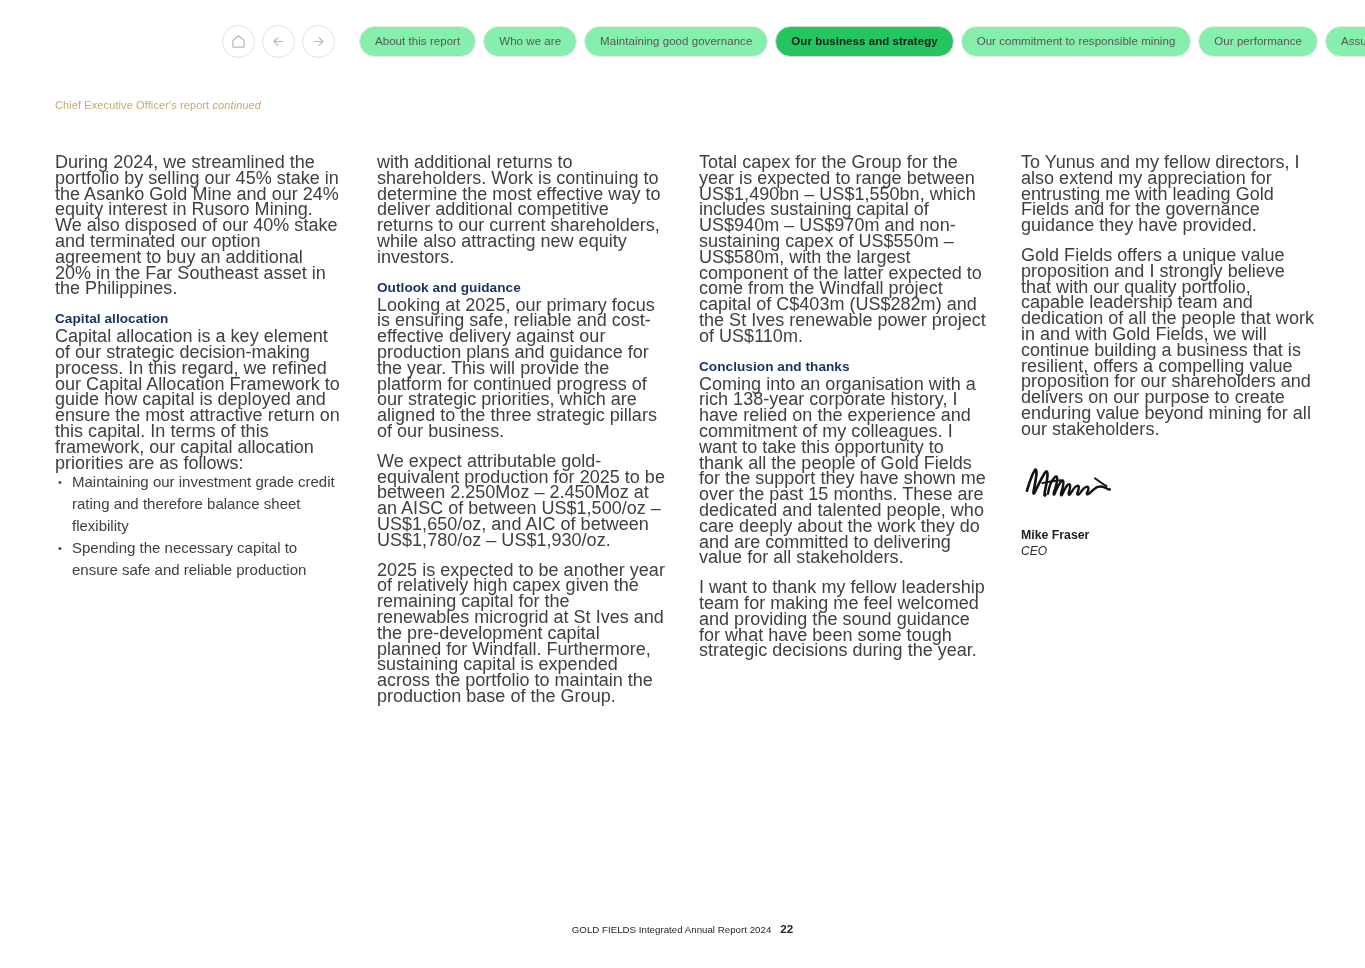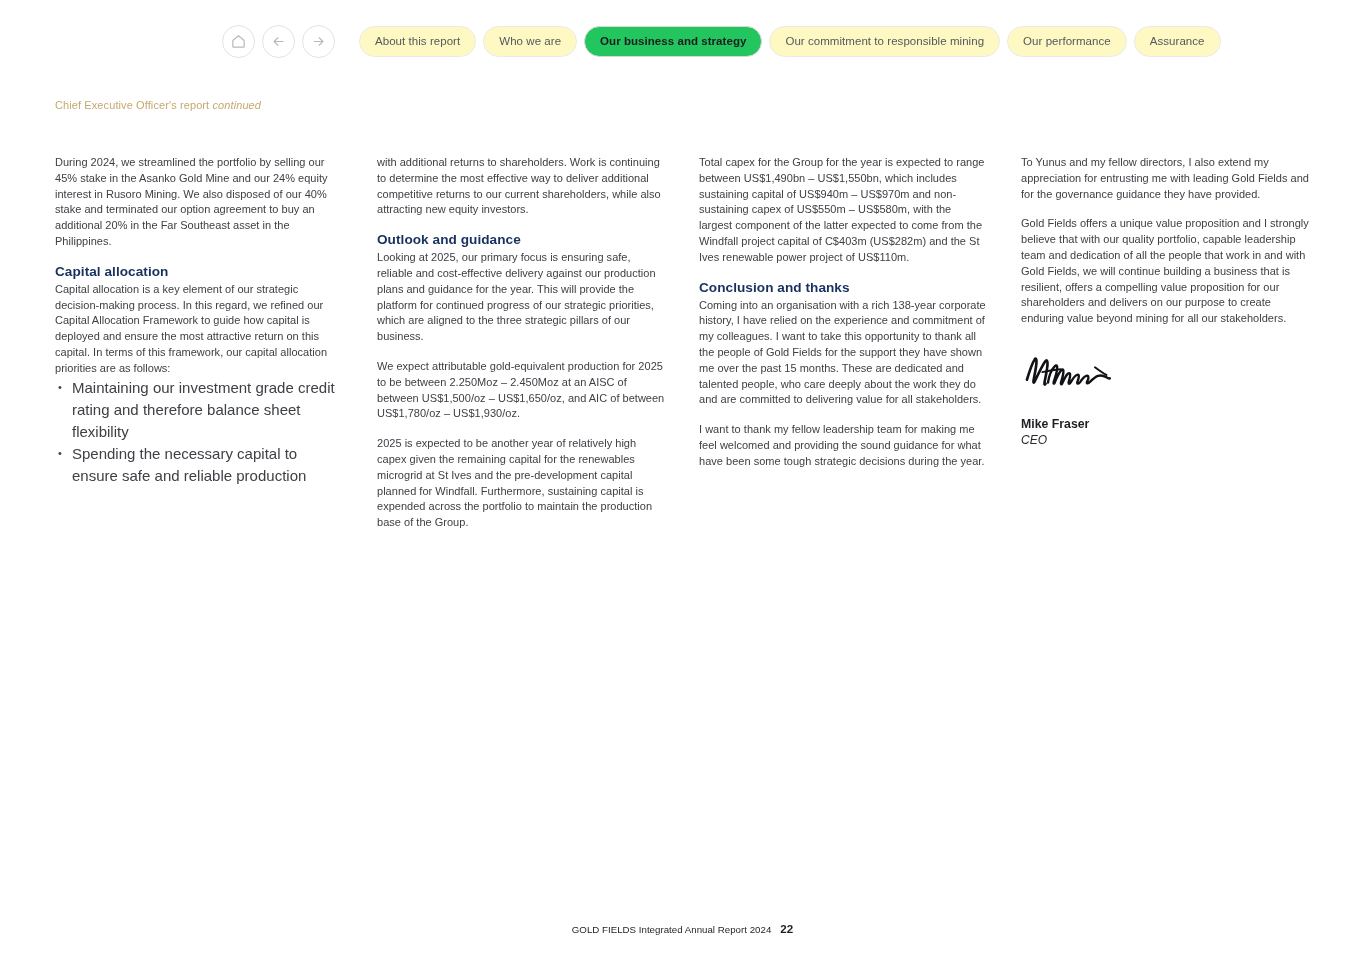--- a/index.html
+++ b/index.html
@@ -33,21 +33,21 @@
     align-items: center;
     justify-content: center;
     flex: 0 0 auto;
   }
   .nav-circle svg { display: block; }
   .nav-gap { width: 10px; flex: 0 0 auto; }
   .nav-pill {
     height: 31px;
     border-radius: 16px;
     border: 1px solid #eaeaea;
-    background: #fef9c3;
+    background: #86efac;
     color: #55585c;
     font-size: 11.5px;
     line-height: 29px;
     padding: 0 15px;
     white-space: nowrap;
     flex: 0 0 auto;
     letter-spacing: 0.05px;
   }
   .nav-pill.active {
     background: #22c55e;
@@ -74,21 +74,21 @@
     left: 55px;
     width: 1256px;
     display: flex;
     gap: 34px;
   }
   .col { width: 288px; flex: 0 0 288px; }
   .col.last { width: 294px; flex: 0 0 294px; }
 
   p.body {
     margin: 0 0 14px 0;
-    font-size: 11px;
+    font-size: 18px;
     line-height: 15.8px;
     color: #3d4045;
     letter-spacing: 0.02px;
   }
   p.body.tight { margin-bottom: 0; }
 
   h2.section {
     margin: 11px 0 3px 0;
     font-size: 13.6px;
     font-weight: bold;
@@ -181,20 +181,21 @@
         <line x1="5" y1="12" x2="19" y2="12"></line>
         <polyline points="13,6 19,12 13,18"></polyline>
       </svg>
     </span>
   </div>
 
   <div class="nav-gap"></div>
 
   <div class="nav-pill">About this report</div>
   <div class="nav-pill">Who we are</div>
+  <div class="nav-pill">Maintaining good governance</div>
   <div class="nav-pill active">Our business and strategy</div>
   <div class="nav-pill">Our commitment to responsible mining</div>
   <div class="nav-pill">Our performance</div>
   <div class="nav-pill">Assurance</div>
 </div>
 
 <div class="page-title"><span>Chief Executive Officer's report </span><span class="cont">continued</span></div>
 
 <div class="columns">
 

